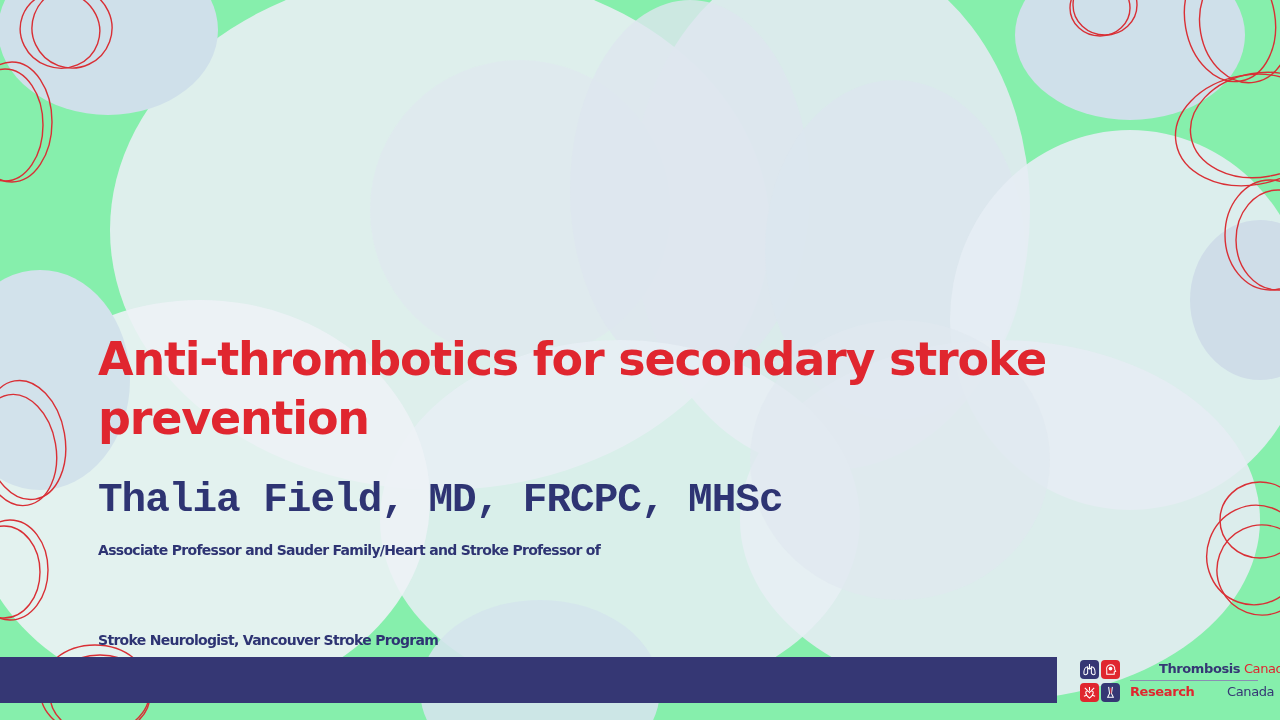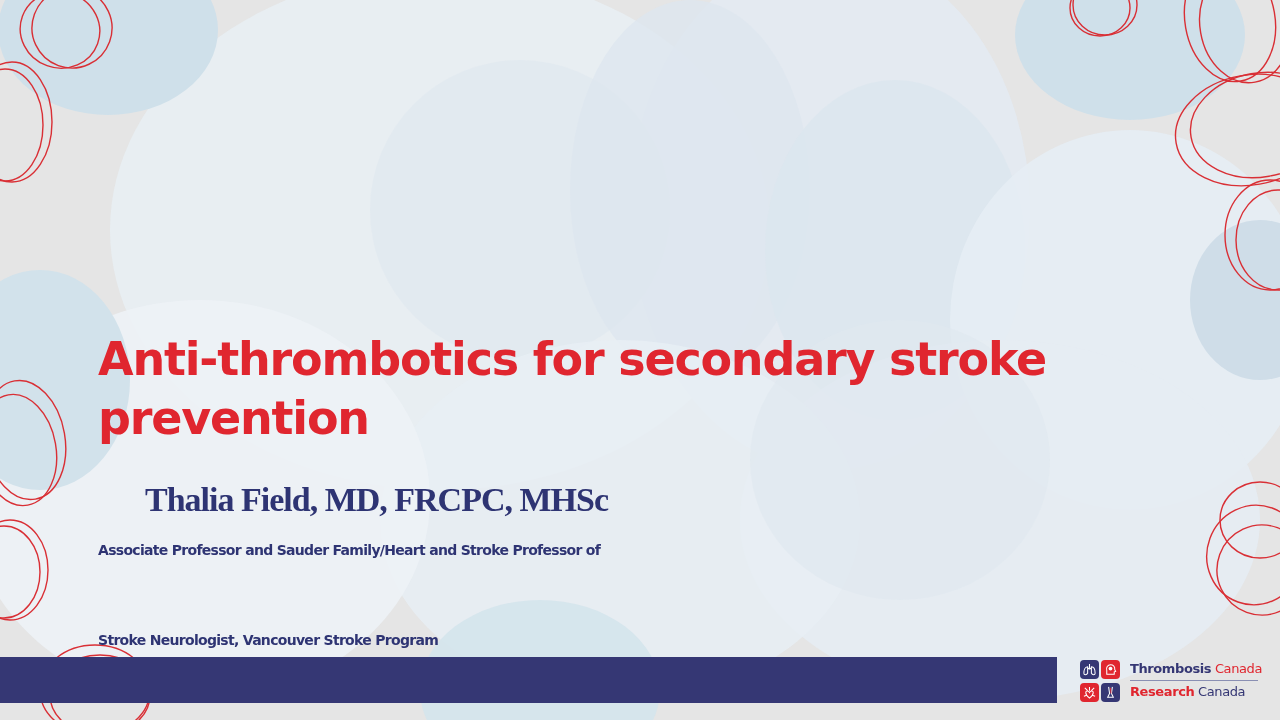--- a/index.html
+++ b/index.html
@@ -1,32 +1,32 @@
 <!DOCTYPE html>
 <html><head>
   <meta charset="utf-8">
   <style>
     * { margin: 0; padding: 0; box-sizing: border-box; }
     html, body { width: 1280px; height: 720px; overflow: hidden; background: #ffffff; }
     body { position: relative; font-family: "Liberation Sans", "DejaVu Sans", sans-serif; }
 
-    .slide { position: absolute; left: 0; top: 0; width: 1280px; height: 720px; background: #e5e5e5; overflow: hidden; }
+    .slide { position: absolute; left: 0; top: 0; width: 1280px; height: 720px; background: #86efac; overflow: hidden; }
     .bg-layer { position: absolute; left: 0; top: 0; width: 1280px; height: 720px; }
 
     .title {
       position: absolute; left: 98px; top: 330px; width: 1060px;
       font-family: "DejaVu Sans", "Liberation Sans", sans-serif;
       font-weight: bold; font-size: 46px; line-height: 59px;
       color: #e0262f; letter-spacing: -1.2px;
     }
     .presenter-name {
       position: absolute; left: 98px; top: 476px;
-      font-family: Liberation Serif, serif;
-      font-weight: bold; font-size: 34px; line-height: 48px;
-      color: #2e3473; letter-spacing: -1px; margin-left: 47px;
+      font-family: Liberation Mono, monospace;
+      font-weight: bold; font-size: 41px; line-height: 48px;
+      color: #2e3473; letter-spacing: -1px;
     }
     .affil {
       position: absolute; left: 98px;
       font-family: "DejaVu Sans", "Liberation Sans", sans-serif;
       font-weight: bold; font-size: 14px; line-height: 24px;
       color: #2e3473; letter-spacing: -0.7px; white-space: nowrap;
     }
     .affil-1 { top: 538px; }
     .affil-2 { top: 628px; }
 
@@ -56,21 +56,21 @@
       font-family: "DejaVu Sans", "Liberation Sans", sans-serif;
       font-size: 13px; line-height: 16px; letter-spacing: -0.4px;
     }
     .logo-line-1 { top: 2px; }
     .logo-line-2 { top: 25px; }
     .logo-divider {
       position: absolute; left: 52px; top: 21px; width: 128px; height: 1px;
       background: #8a8fb3;
     }
     .lt-strong { font-weight: bold; }
-    .lt-navy { color: #353774; }
+    .lt-navy { color: #353774; margin-left: 29px; }
     .lt-red { color: #e0262f; }
   </style>
 </head>
 <body>
 
 <div class="slide">
 
   <svg class="bg-layer" viewBox="0 0 1280 720" xmlns="http://www.w3.org/2000/svg">
 
     <g opacity="1">

